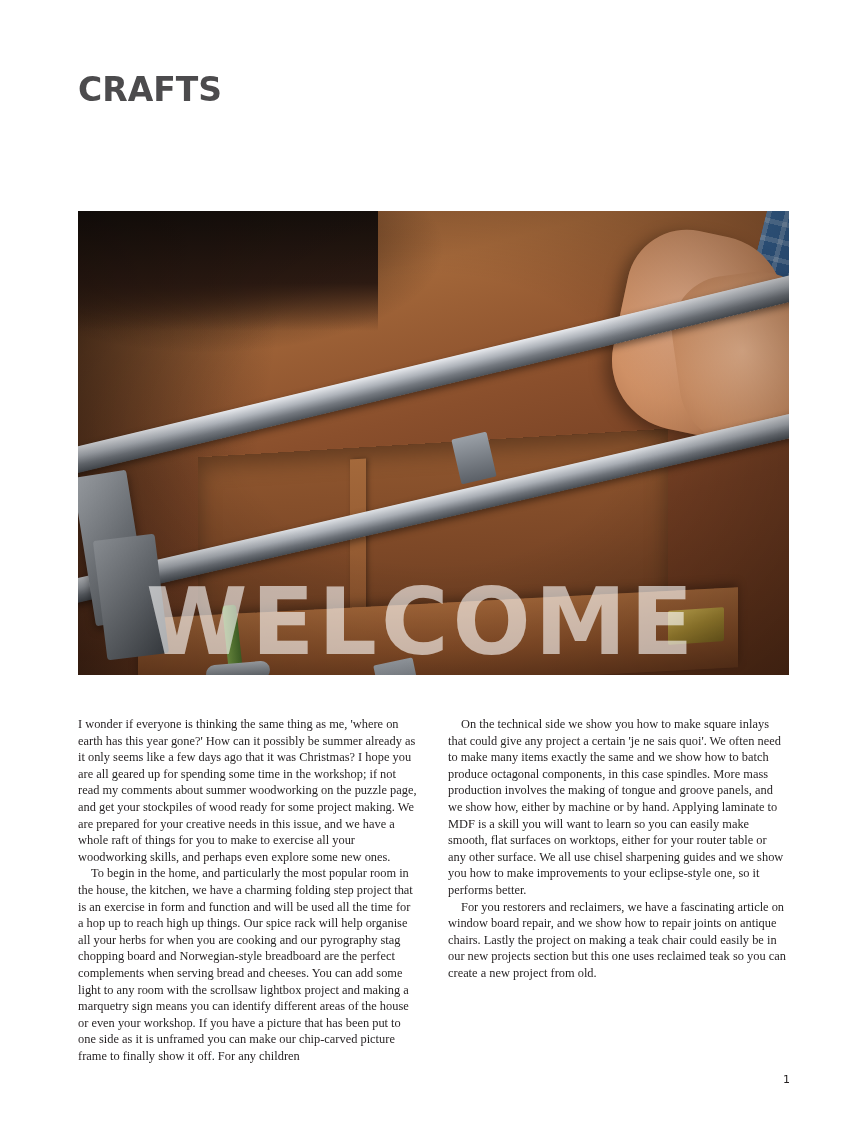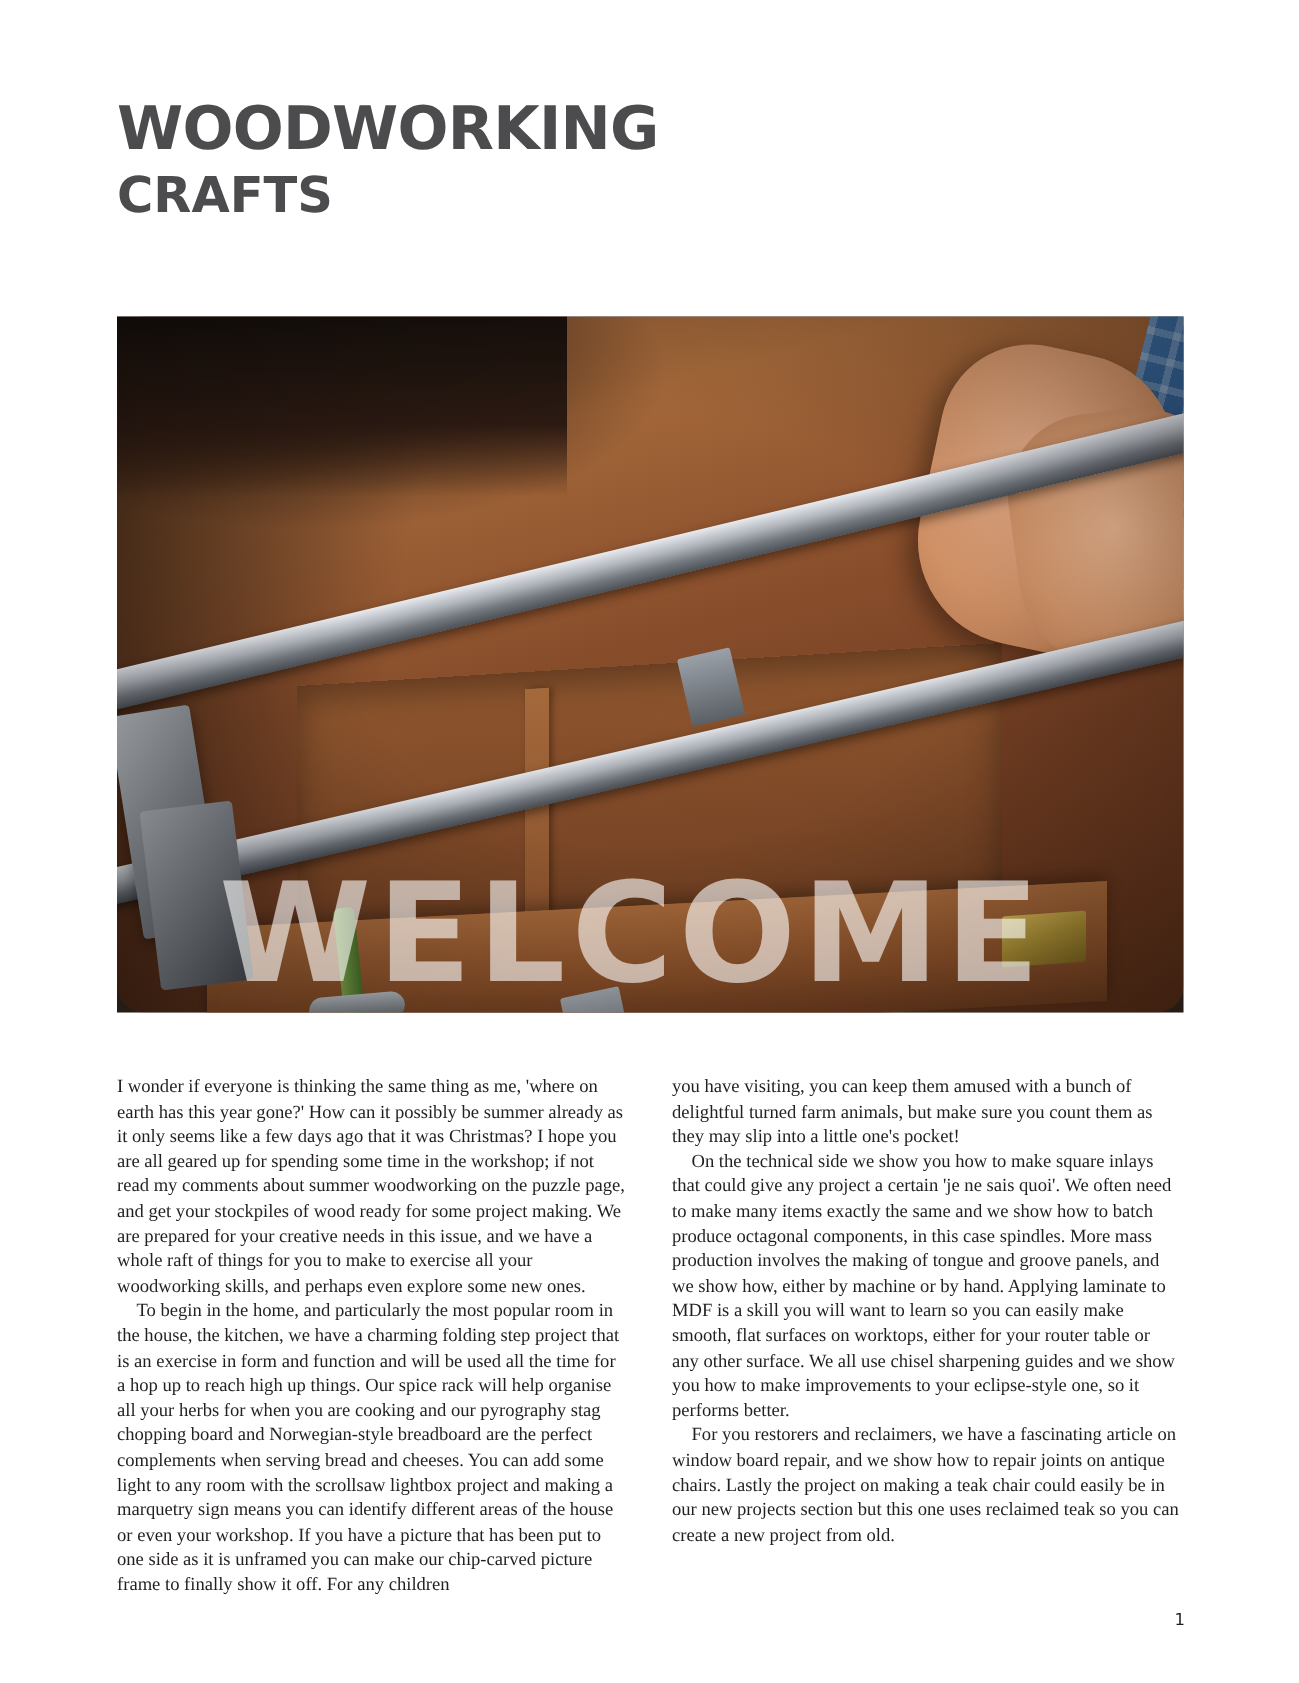--- a/index.html
+++ b/index.html
@@ -80,21 +80,20 @@
   .hero-photo {
     position: absolute;
     inset: 0;
     background:
       
       radial-gradient(ellipse 340px 150px at 18% 8%, rgba(20,10,6,0.85), rgba(20,10,6,0) 70%),
       
       linear-gradient(100deg, rgba(30,16,10,0.65) 0%, rgba(30,16,10,0.0) 28%),
       
       linear-gradient(165deg, #8d5a34 0%, #a4683a 22%, #8a4f2c 45%, #713d22 68%, #5e3119 100%);
-    border-radius: 18px;
   }
   
   .hero-dark-top {
     position: absolute;
     left: 0; top: 0;
     width: 300px; height: 120px;
     background: linear-gradient(180deg, #17100c 0%, #2c1a12 60%, rgba(44,26,18,0) 100%);
   }
   
   .box-back {
@@ -295,21 +294,20 @@
     font-size: 11px;
     color: #231f20;
   }
 </style>
 </head>
 <body>
 
 <div class="page">
 
   <div class="masthead">
-    <div class="mast-title">WOODWORKING</div>
     <div class="mast-sub">CRAFTS</div>
   </div>
 
 
   <div class="hero">
     <div class="hero-photo">
       <div class="hero-dark-top"></div>
       <div class="box-back"></div>
       <div class="box-divider"></div>
       <div class="box-front"></div>
@@ -331,21 +329,20 @@
       <div class="welcome-word">WELCOME</div>
     </div>
   </div>
 
   <div class="columns">
     <div class="col">
       <p>I wonder if everyone is thinking the same thing as me, 'where on earth has this year gone?' How can it possibly be summer already as it only seems like a few days ago that it was Christmas? I hope you are all geared up for spending some time in the workshop; if not read my comments about summer woodworking on the puzzle page, and get your stockpiles of wood ready for some project making. We are prepared for your creative needs in this issue, and we have a whole raft of things for you to make to exercise all your woodworking skills, and perhaps even explore some new ones.</p>
       <p class="indent">To begin in the home, and particularly the most popular room in the house, the kitchen, we have a charming folding step project that is an exercise in form and function and will be used all the time for a hop up to reach high up things. Our spice rack will help organise all your herbs for when you are cooking and our pyrography stag chopping board and Norwegian-style breadboard are the perfect complements when serving bread and cheeses. You can add some light to any room with the scrollsaw lightbox project and making a marquetry sign means you can identify different areas of the house or even your workshop. If you have a picture that has been put to one side as it is unframed you can make our chip-carved picture frame to finally show it off. For any children</p>
     </div>
     <div class="col">
-      <p>you have visiting, you can keep them amused with a bunch of delightful turned farm animals, but make sure you count them as they may slip into a little one's pocket!</p>
       <p class="indent">On the technical side we show you how to make square inlays that could give any project a certain 'je ne sais quoi'. We often need to make many items exactly the same and we show how to batch produce octagonal components, in this case spindles. More mass production involves the making of tongue and groove panels, and we show how, either by machine or by hand. Applying laminate to MDF is a skill you will want to learn so you can easily make smooth, flat surfaces on worktops, either for your router table or any other surface. We all use chisel sharpening guides and we show you how to make improvements to your eclipse-style one, so it performs better.</p>
       <p class="indent">For you restorers and reclaimers, we have a fascinating article on window board repair, and we show how to repair joints on antique chairs. Lastly the project on making a teak chair could easily be in our new projects section but this one uses reclaimed teak so you can create a new project from old.</p>
     </div>
   </div>
 
   <div class="page-number">1</div>
 
 </div>
 
 </body></html>

